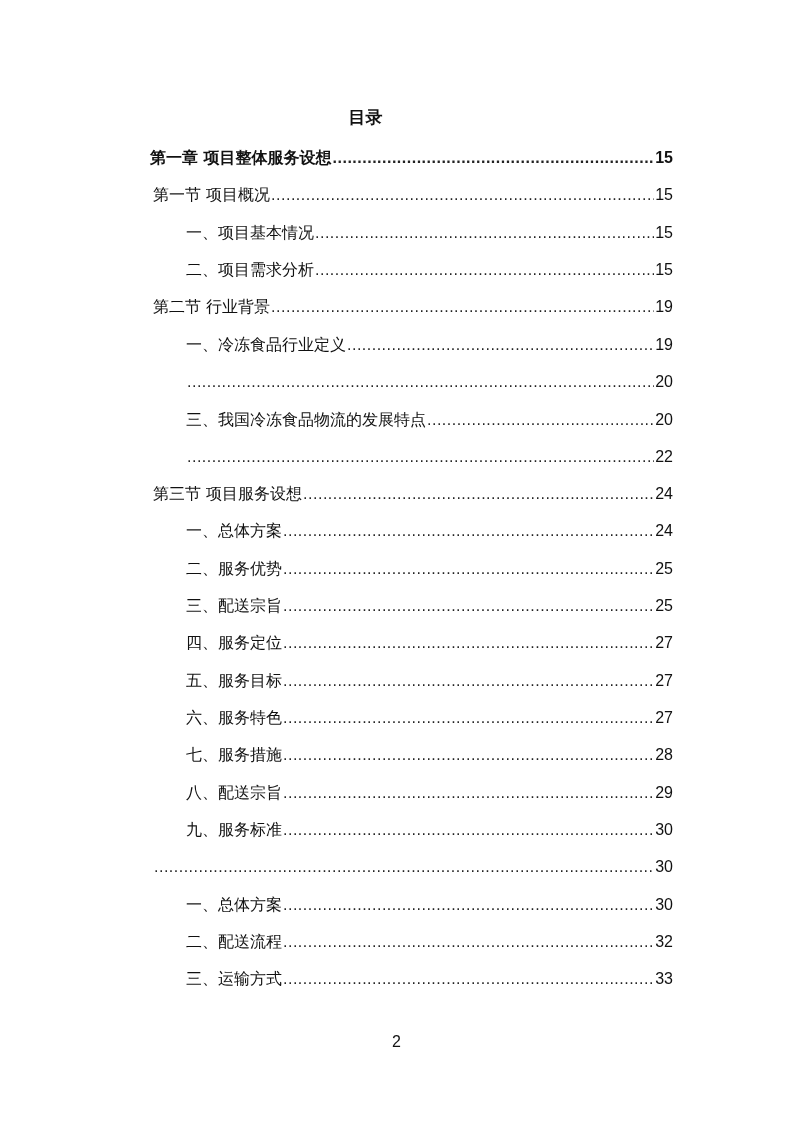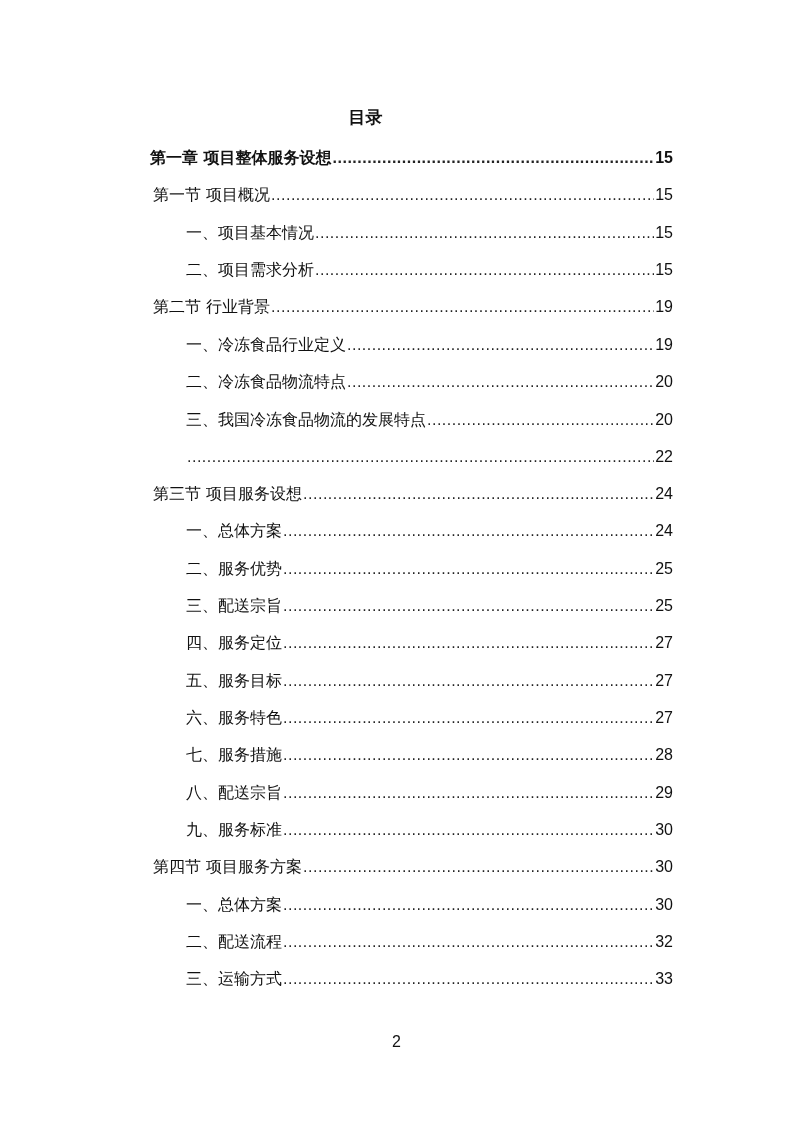--- a/index.html
+++ b/index.html
@@ -53,21 +53,20 @@
     <span class="label">第二节  行业背景</span>
     <span class="dots"></span>
     <span class="page">19</span>
   </div>
   <div class="entry lvl3" style="top:333px">
     <span class="label">一、冷冻食品行业定义</span>
     <span class="dots"></span>
     <span class="page">19</span>
   </div>
   <div class="entry lvl3" style="top:370px">
-    <span class="label">二、冷冻食品物流特点</span>
     <span class="dots"></span>
     <span class="page">20</span>
   </div>
   <div class="entry lvl3" style="top:408px">
     <span class="label">三、我国冷冻食品物流的发展特点</span>
     <span class="dots"></span>
     <span class="page">20</span>
   </div>
   <div class="entry lvl3" style="top:445px">
     <span class="dots"></span>
@@ -117,21 +116,20 @@
     <span class="label">八、配送宗旨</span>
     <span class="dots"></span>
     <span class="page">29</span>
   </div>
   <div class="entry lvl3" style="top:818px">
     <span class="label">九、服务标准</span>
     <span class="dots"></span>
     <span class="page">30</span>
   </div>
   <div class="entry lvl2" style="top:855px">
-    <span class="label">第四节  项目服务方案</span>
     <span class="dots"></span>
     <span class="page">30</span>
   </div>
   <div class="entry lvl3" style="top:893px">
     <span class="label">一、总体方案</span>
     <span class="dots"></span>
     <span class="page">30</span>
   </div>
   <div class="entry lvl3" style="top:930px">
     <span class="label">二、配送流程</span>

